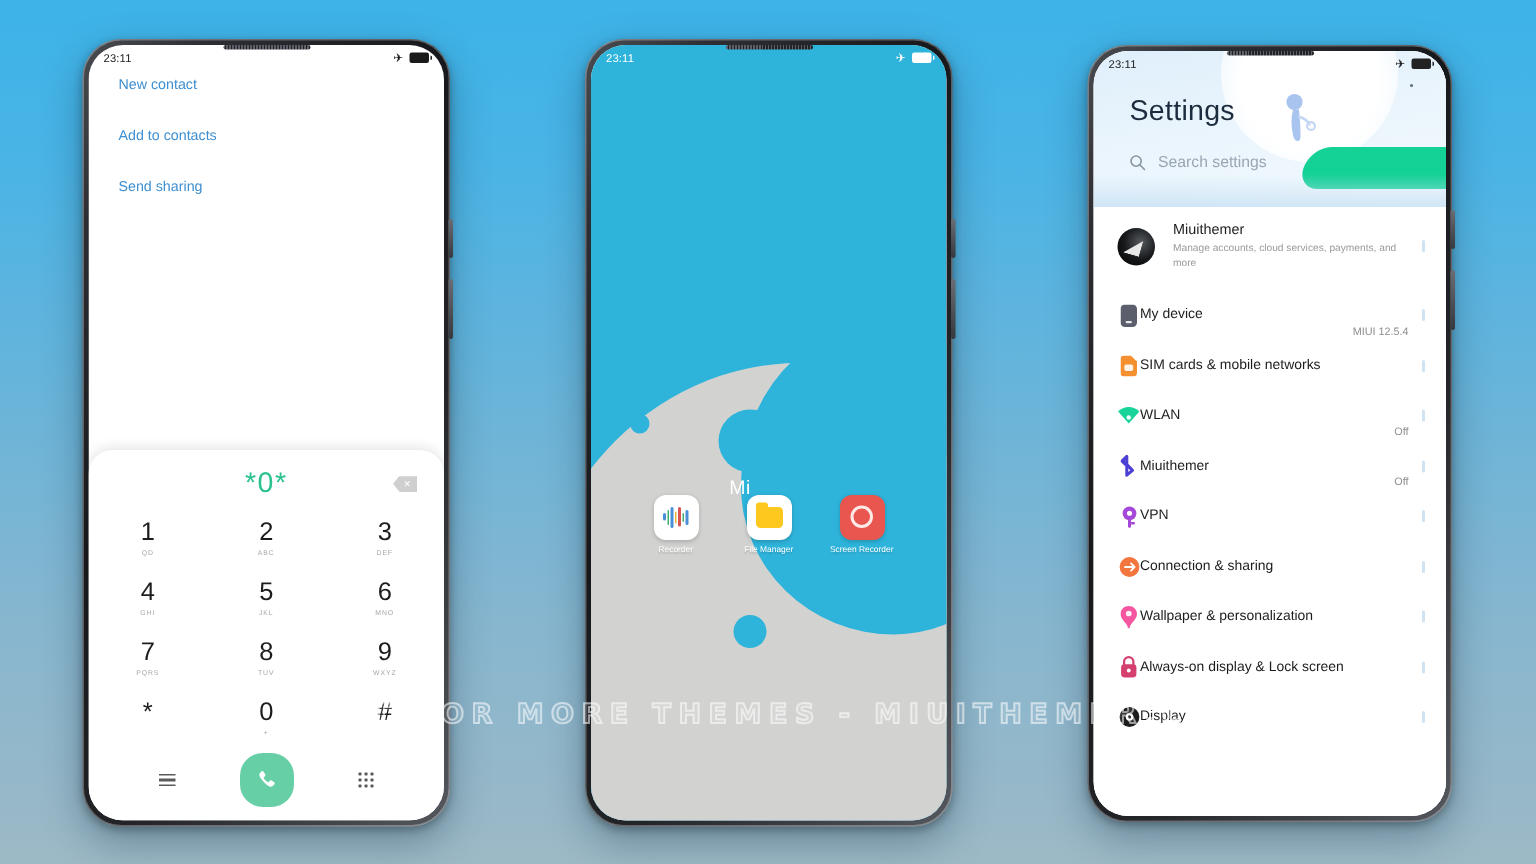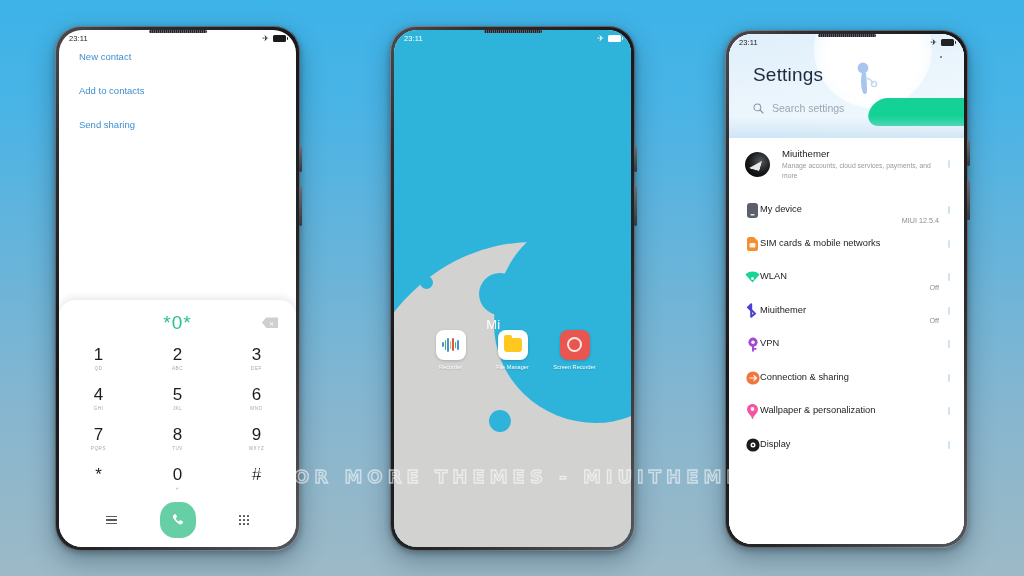--- a/index.html
+++ b/index.html
@@ -464,20 +464,32 @@
                   <path d="M5.5 0C2.5 0 0 2.3 0 5.2c0 2.6 2 4.6 3.4 6.3.9 1.1 1.4 2 1.4 2.7 0 .5.3.8.7.8s.7-.3.7-.8c0-.7.5-1.6 1.4-2.7C9 9.8 11 7.8 11 5.2 11 2.3 8.5 0 5.5 0z" fill="#f457a0"></path>
                   <circle cx="5.5" cy="5" r="1.9" fill="#fff" opacity=".92"></circle>
                 </svg>
               </span>
               <span class="r-label">Wallpaper &amp; personalization</span>
               <span class="r-val"></span>
               <span class="r-arrow"></span>
             </div>
             <div class="row">
               <span class="r-ic">
+                <svg width="11" height="15" viewBox="0 0 11 15">
+                  <path d="M2.4 6V4.2a3.1 3.1 0 016.2 0V6" stroke="#d43f6e" stroke-width="1.5" fill="none" stroke-linecap="round"></path>
+                  <rect x="0.4" y="5.8" width="10.2" height="8.8" rx="2.2" fill="#d43f6e"></rect>
+                  <circle cx="5.5" cy="10" r="1.3" fill="#fff"></circle>
+                </svg>
+              </span>
+              <span class="r-label">Always-on display &amp; Lock screen</span>
+              <span class="r-val"></span>
+              <span class="r-arrow"></span>
+            </div>
+            <div class="row">
+              <span class="r-ic">
                 <svg width="14" height="14" viewBox="0 0 14 14">
                   <circle cx="7" cy="7" r="6.6" fill="#1c1c1c"></circle>
                   <circle cx="7" cy="7" r="2.5" fill="#fff"></circle>
                   <circle cx="7" cy="7" r="1.1" fill="#1c1c1c"></circle>
                 </svg>
               </span>
               <span class="r-label">Display</span>
               <span class="r-val"></span>
               <span class="r-arrow"></span>
             </div>

